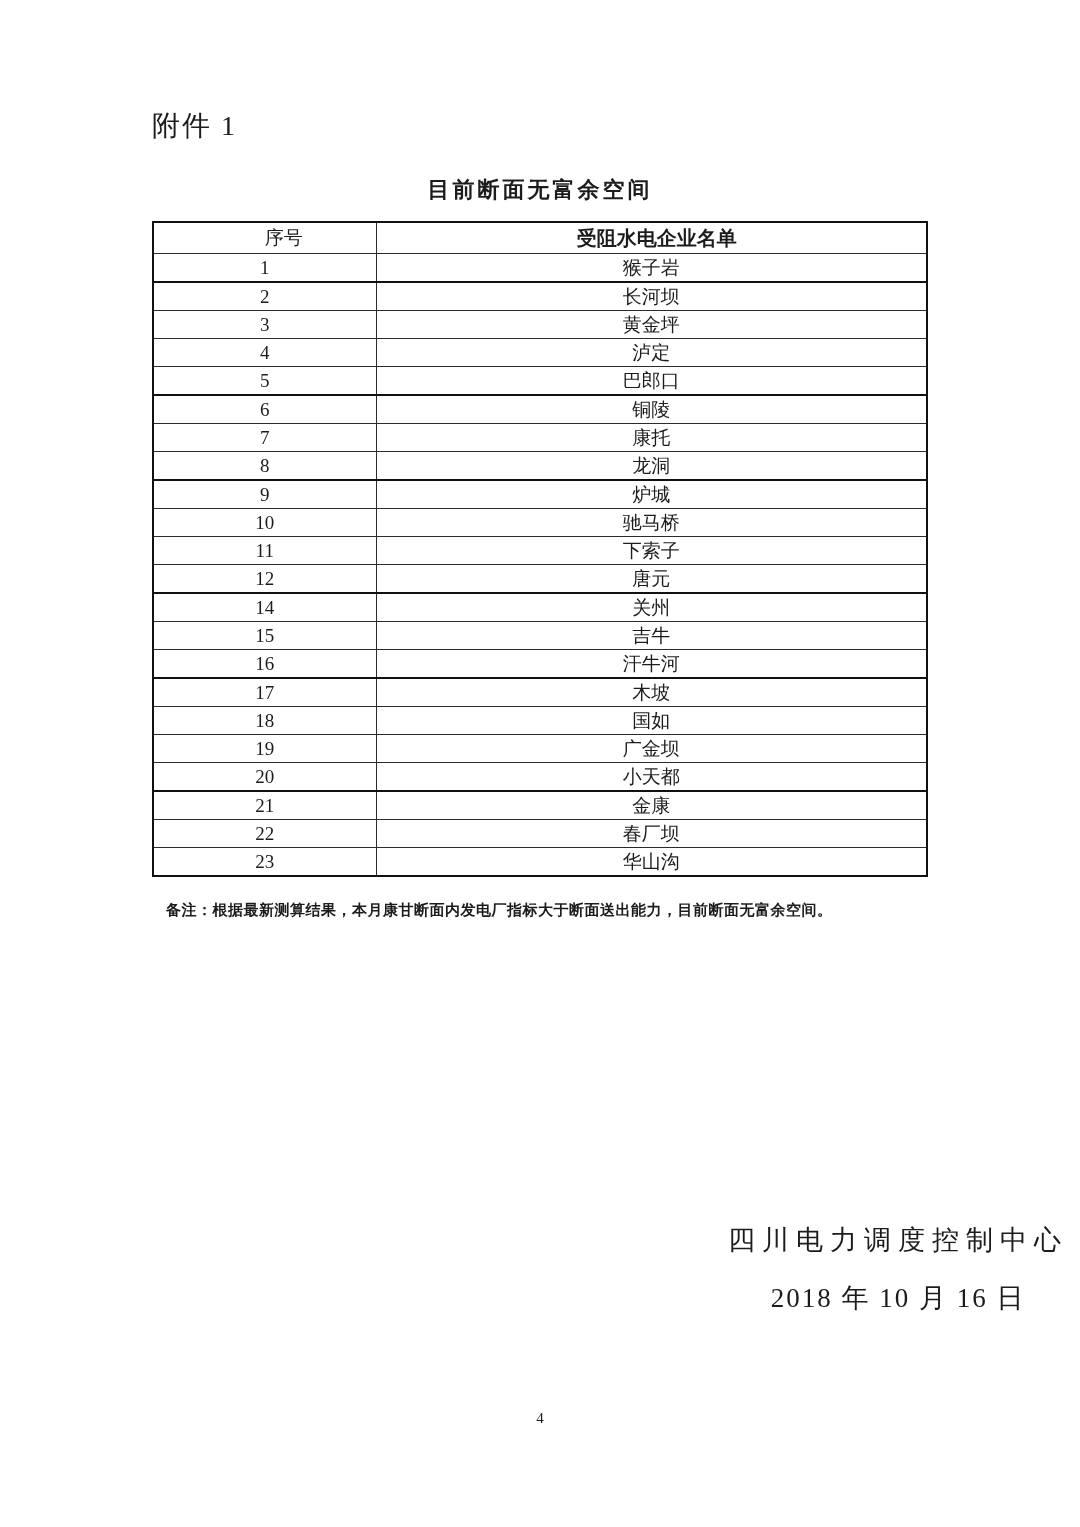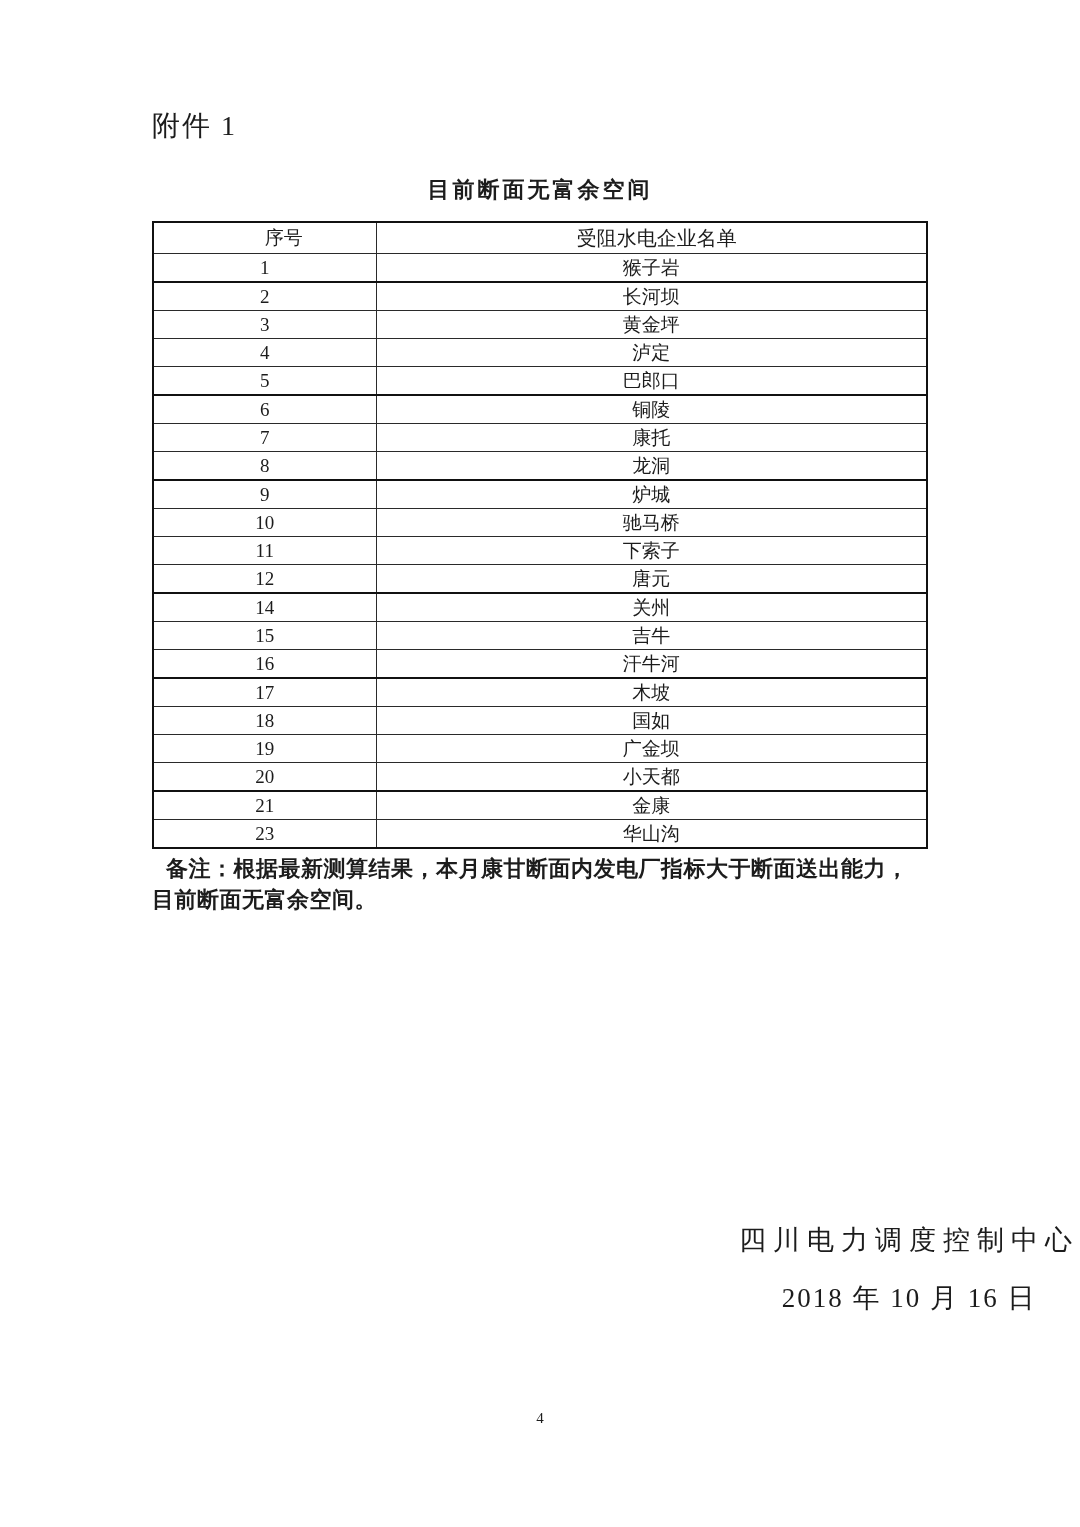--- a/index.html
+++ b/index.html
@@ -48,44 +48,44 @@
     vertical-align: middle;
     height: 27px;
     font-size: 19px;
     padding: 0;
   }
   table.blocked-table {
     border: 2.5px solid #111;
   }
   table.blocked-table col.col-no { width: 223px; }
   table.blocked-table thead th { height: 30px; }
-  table.blocked-table thead th.col-name-header { font-weight: normal; font-size: 20px; padding-left: 11px; }
+  table.blocked-table thead th.col-name-header { font-weight: bold; font-size: 20px; padding-left: 11px; }
   table.blocked-table thead th.col-no-header { font-weight: normal; padding-left: 38px; }
   
   table.blocked-table tbody tr:nth-child(1) td,
   table.blocked-table tbody tr:nth-child(5) td,
   table.blocked-table tbody tr:nth-child(8) td,
   table.blocked-table tbody tr:nth-child(12) td,
   table.blocked-table tbody tr:nth-child(15) td,
   table.blocked-table tbody tr:nth-child(19) td {
     border-bottom-width: 2.4px;
     border-bottom-color: #111;
   }
   .note {
-    margin-top: 4px;
+    margin-top: 18px;
     width: 776px;
-    font-size: 22px;
+    font-size: 15px;
     font-weight: bold;
     line-height: 31px;
     text-indent: 14px;
     letter-spacing: 0.5px;
   }
   .signature-block {
     position: absolute;
-    right: 1px;
+    right: 12px;
     top: 1222px;
     text-align: center;
   }
   .signature-org {
     font-size: 27px;
     letter-spacing: 7px;
   }
   .signature-date {
     margin-top: 22px;
     font-size: 27px;
@@ -196,20 +196,24 @@
           </tr>
           <tr>
             <td>20</td>
             <td>小天都</td>
           </tr>
           <tr>
             <td>21</td>
             <td>金康</td>
           </tr>
           <tr>
+            <td>22</td>
+            <td>春厂坝</td>
+          </tr>
+          <tr>
             <td>23</td>
             <td>华山沟</td>
           </tr>
         </tbody>
     </table>
 
     <div class="note">备注：根据最新测算结果，本月康甘断面内发电厂指标大于断面送出能力，目前断面无富余空间。</div>
   </div>
 
   <div class="signature-block">

